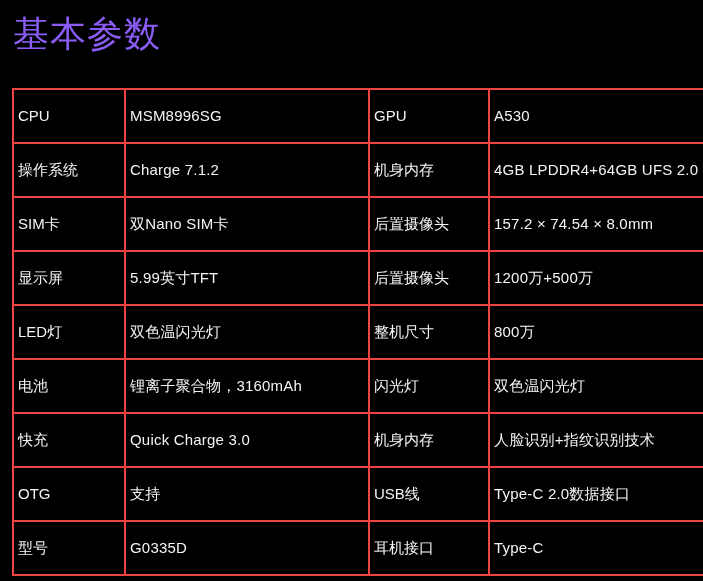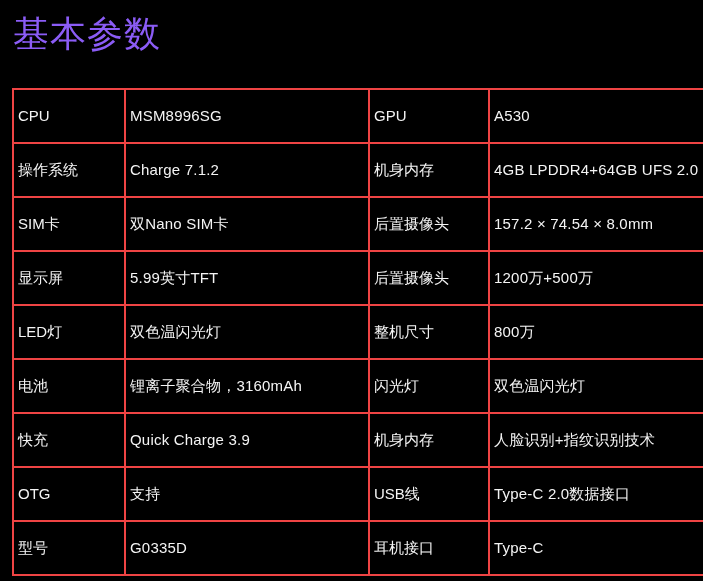--- a/index.html
+++ b/index.html
@@ -107,21 +107,21 @@
             <td class="value-cell-b">800万</td>
           </tr>
           <tr>
             <td class="label-cell-a">电池</td>
             <td class="value-cell-a">锂离子聚合物，3160mAh</td>
             <td class="label-cell-b">闪光灯</td>
             <td class="value-cell-b">双色温闪光灯</td>
           </tr>
           <tr>
             <td class="label-cell-a">快充</td>
-            <td class="value-cell-a">Quick Charge 3.9</td>
+            <td class="value-cell-a">Quick Charge 3.0</td>
             <td class="label-cell-b">机身内存</td>
             <td class="value-cell-b">人脸识别+指纹识别技术</td>
           </tr>
           <tr>
             <td class="label-cell-a">OTG</td>
             <td class="value-cell-a">支持</td>
             <td class="label-cell-b">USB线</td>
             <td class="value-cell-b">Type-C 2.0数据接口</td>
           </tr>
           <tr>

